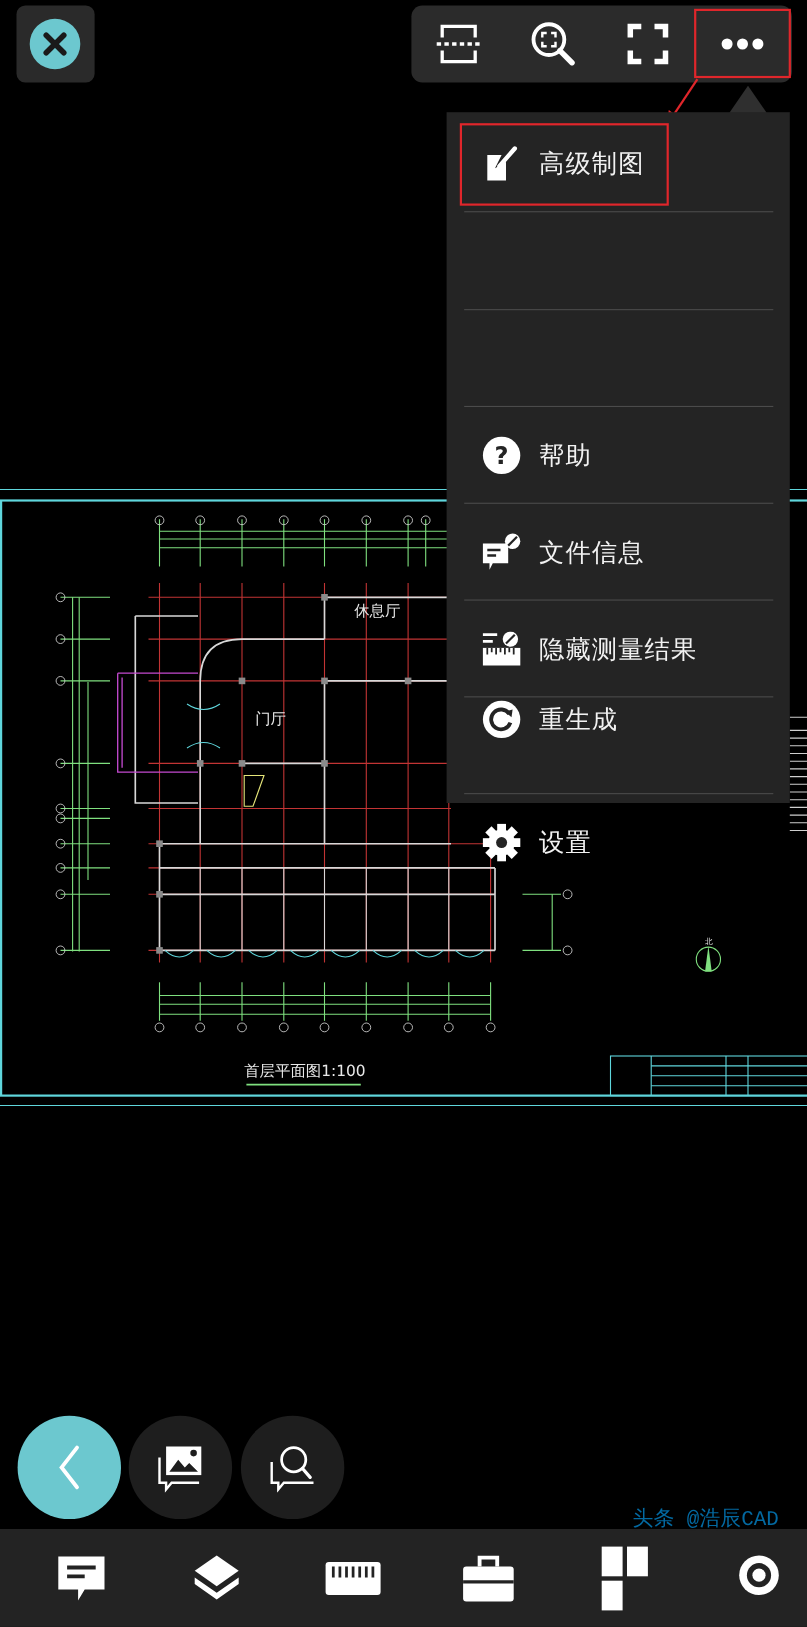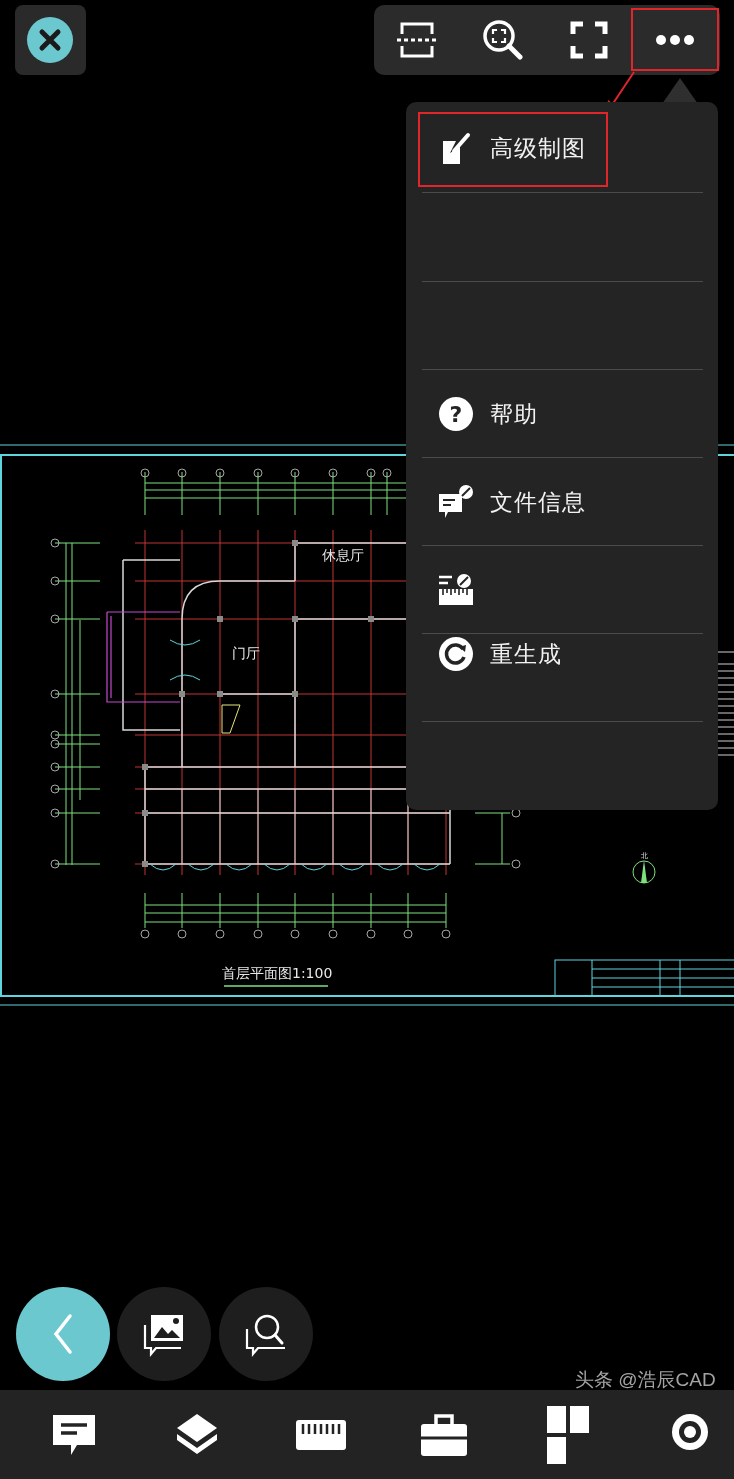--- a/index.html
+++ b/index.html
@@ -12,40 +12,40 @@
   
   .close-wrap { left:15px; top:5px; width:71px; height:70px; background:#2a2a2a; border-radius:8px; }
   .close-circle { left:12px; top:12px; width:46px; height:46px; border-radius:50%; background:#6cc8cf; }
 
   
   .toolbar { left:374px; top:5px; width:346px; height:70px; background:#2b2b2b; border-radius:10px; }
   .tb-btn { top:0; width:86px; height:70px; display:flex; align-items:center; justify-content:center; }
   .more-highlight { left:631px; top:8px; width:88px; height:63px; border:2px solid #e0262b; box-sizing:border-box; }
 
   
-  .menu { left:406px; top:102px; width:312px; height:708px; background:#242424; border-radius:10px; }
+  .menu { left:406px; top:102px; width:312px; height:628px; background:#242424; border-radius:0; }
   .menu-caret { left:662px; top:78px; width:0; height:0; border-left:18px solid transparent; border-right:18px solid transparent; border-bottom:26px solid #2f2f2f; }
   .menu-item { left:0; width:312px; height:88px; display:flex; align-items:center; }
   .menu-item .ic { width:36px; height:36px; margin-left:32px; display:flex; align-items:center; justify-content:center; }
   .menu-item .lbl { margin-left:16px; font-size:23px; color:#f2f2f2; letter-spacing:1px; }
   .menu-sep { left:16px; width:281px; height:1px; background:#4b4b4b; }
   .item-highlight { left:418px; top:112px; width:190px; height:75px; border:2px solid #e0262b; box-sizing:border-box; }
 
   
   .drawing { left:0; top:440px; width:734px; height:570px; }
 
   
   .fab { border-radius:50%; display:flex; align-items:center; justify-content:center; }
   .fab-back { left:16px; top:1287px; width:94px; height:94px; background:#6cc8cf; }
   .fab-dark { width:94px; height:94px; background:#1e1e1e; top:1287px; }
 
   
   .bottombar { left:0; top:1390px; width:734px; height:89px; background:#232323; }
   .bb-btn { top:0; width:88px; height:89px; display:flex; align-items:center; justify-content:center; }
-  .watermark { left:575px; top:1367px; font-size:19px; color:#a3a3a3; text-shadow:0 0 2px #000; font-family:Liberation Sans, sans-serif; }
+  .watermark { left:575px; top:1367px; font-size:19px; color:#0369a1; text-shadow:0 0 2px #000; font-family:Liberation Mono, monospace; }
 </style>
 </head>
 <body>
 
 <div class="abs close-wrap">
   <div class="abs close-circle">
     <svg width="46" height="46" viewBox="0 0 46 46">
       <path d="M15 15 L31 31 M31 15 L15 31" stroke="#1a1a1a" stroke-width="5" stroke-linecap="round"></path>
     </svg>
   </div>
@@ -130,35 +130,55 @@
   <div class="abs menu-item" style="top:444px">
     <span class="ic">
       <svg width="36" height="32" viewBox="0 0 36 32">
           <path d="M1 3 H14 M1 9 H10" stroke="#fff" stroke-width="2.5"></path>
           <circle cx="26" cy="7" r="7" fill="#fff"></circle>
           <path d="M22 11 L30 3" stroke="#242424" stroke-width="2"></path>
           <rect x="1" y="15" width="34" height="16" fill="#fff"></rect>
           <path d="M5 15 V21 M9 15 V19 M13 15 V21 M17 15 V19 M21 15 V21 M25 15 V19 M29 15 V21" stroke="#242424" stroke-width="1.6"></path>
         </svg>
     </span>
+    <span class="lbl">隐藏测量结果</span>
   </div>
   <div class="abs menu-sep" style="top:531px"></div>
 
   <div class="abs menu-item" style="top:508px">
     <span class="ic">
       <svg width="36" height="36" viewBox="0 0 36 36">
           <circle cx="18" cy="18" r="17" fill="#fff"></circle>
           <path d="M25 13 A9 9 0 1 0 26 21" fill="none" stroke="#242424" stroke-width="3.5"></path>
           <path d="M21 11 L28 9 L27 16 Z" fill="#242424"></path>
         </svg>
     </span>
     <span class="lbl">重生成</span>
   </div>
   <div class="abs menu-sep" style="top:619px"></div>
 
+  <div class="abs menu-item" style="top:620px">
+    <span class="ic">
+      <svg width="36" height="36" viewBox="0 0 36 36">
+          <g fill="#fff">
+            <circle cx="18" cy="18" r="12"></circle>
+            <rect x="14" y="1" width="8" height="8"></rect>
+            <rect x="14" y="27" width="8" height="8"></rect>
+            <rect x="1" y="14" width="8" height="8"></rect>
+            <rect x="27" y="14" width="8" height="8"></rect>
+            <rect x="14" y="1" width="8" height="8" transform="rotate(45 18 18)"></rect>
+            <rect x="14" y="27" width="8" height="8" transform="rotate(45 18 18)"></rect>
+            <rect x="1" y="14" width="8" height="8" transform="rotate(45 18 18)"></rect>
+            <rect x="27" y="14" width="8" height="8" transform="rotate(45 18 18)"></rect>
+          </g>
+          <circle cx="18" cy="18" r="5" fill="#242424"></circle>
+        </svg>
+    </span>
+    <span class="lbl">设置</span>
+  </div>
 </div>
 <div class="abs item-highlight"></div>
 
 <svg class="abs drawing" style="z-index:-1" viewBox="0 440 734 570" width="734" height="570">
 
   <line x1="0" y1="445" x2="734" y2="445" stroke="#5fd6dc" stroke-width="1"></line>
   <rect x="1" y="455" width="740" height="541" fill="none" stroke="#5fd6dc" stroke-width="2"></rect>
   <line x1="0" y1="1005" x2="734" y2="1005" stroke="#5fd6dc" stroke-width="1"></line>
 
   <g stroke="#cfcfcf" stroke-width="1">

